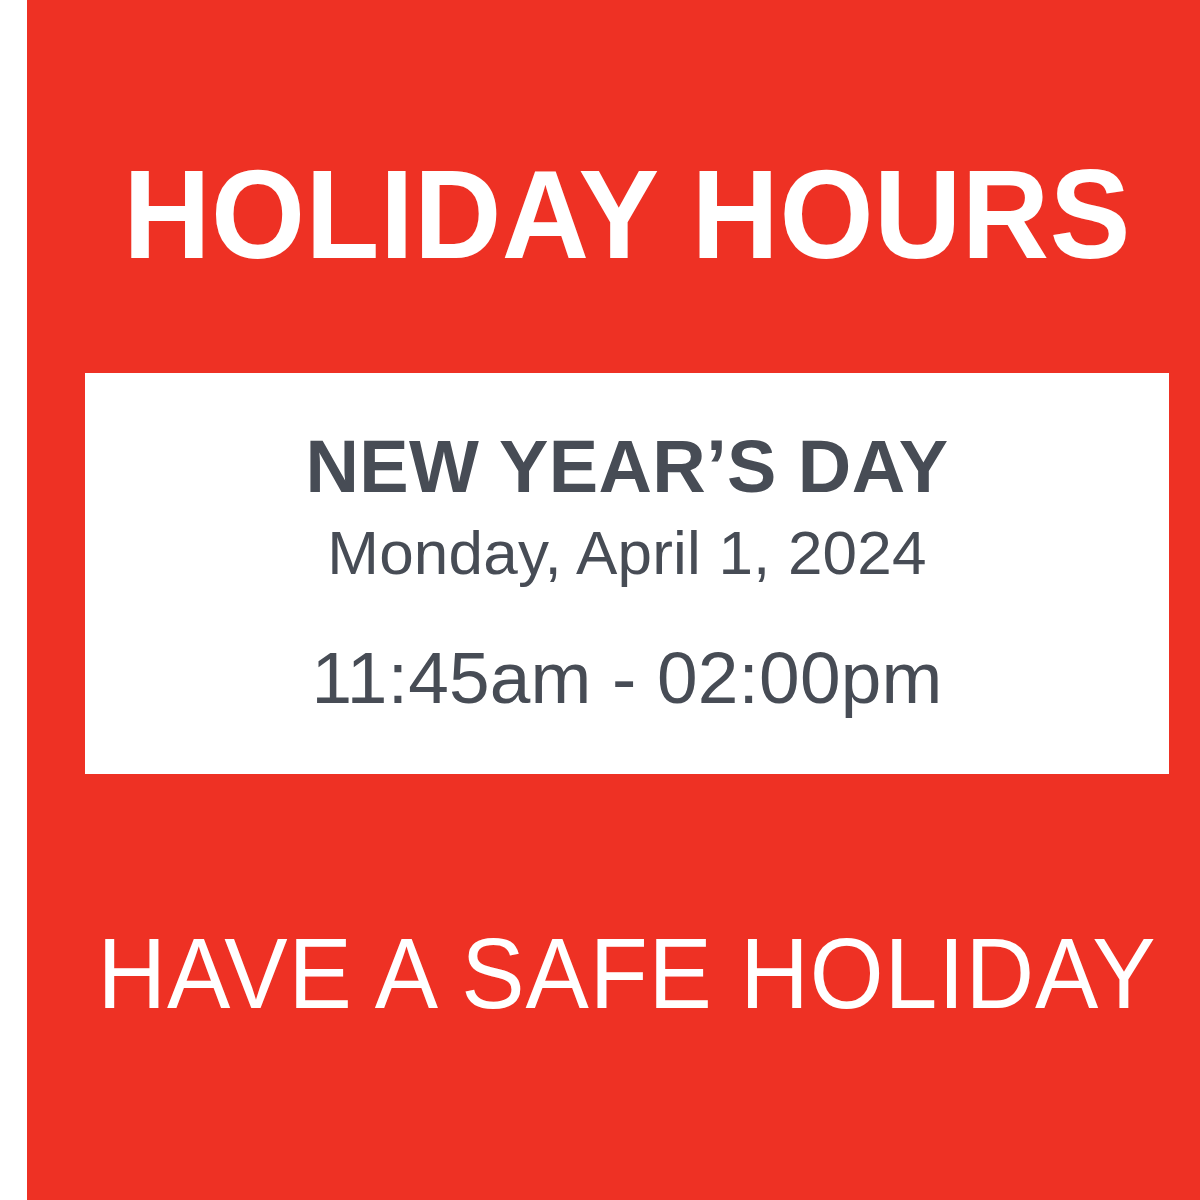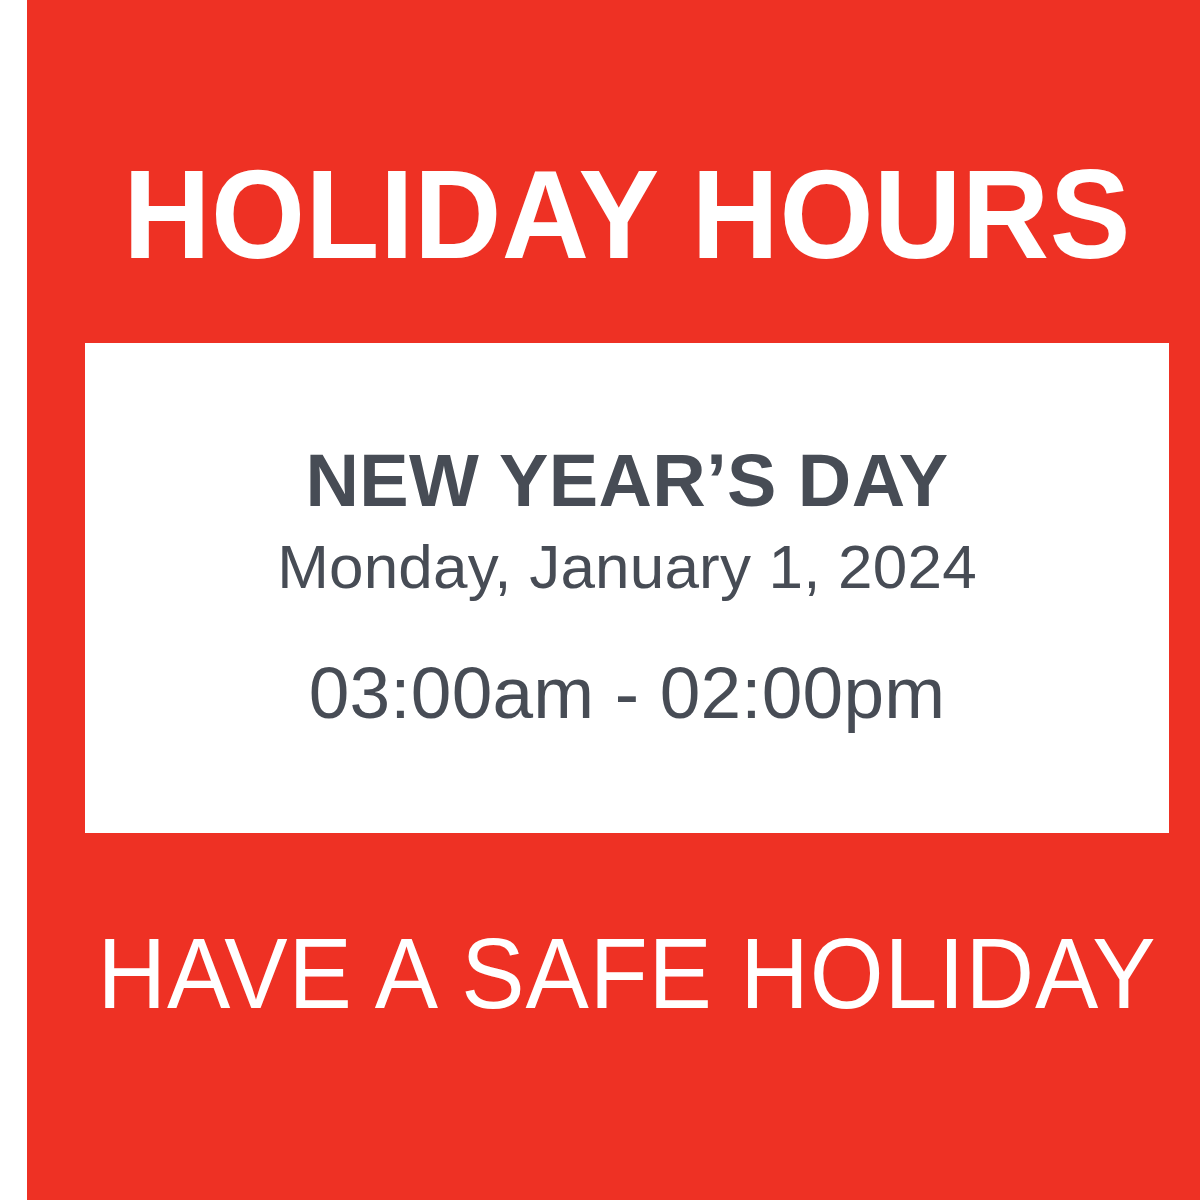--- a/index.html
+++ b/index.html
@@ -43,23 +43,23 @@
     letter-spacing: 0.5px;
     transform: scaleX(0.96);
     transform-origin: center center;
     white-space: nowrap;
   }
 
   
   .card {
     position: absolute;
     left: 58px;
-    top: 343px;
+    top: 373px;
     width: 1084px;
-    height: 490px;
+    height: 401px;
     background: #ffffff;
     display: flex;
     flex-direction: column;
     align-items: center;
     justify-content: center;
     text-align: center;
   }
 
   .card-inner {
     width: 100%;
@@ -122,20 +122,20 @@
 </head>
 <body>
 
 <div class="poster">
 
   <h1 class="headline">HOLIDAY HOURS</h1>
 
   <div class="card">
     <div class="card-inner">
       <div class="holiday-name">NEW YEAR’S DAY</div>
-      <div class="holiday-date">Monday, January 1, 2024</div>
-      <div class="holiday-hours">03:00am - 02:00pm</div>
+      <div class="holiday-date">Monday, April 1, 2024</div>
+      <div class="holiday-hours">11:45am - 02:00pm</div>
     </div>
   </div>
 
   <div class="footer-message">HAVE A SAFE HOLIDAY</div>
 
 </div>
 
 </body></html>

